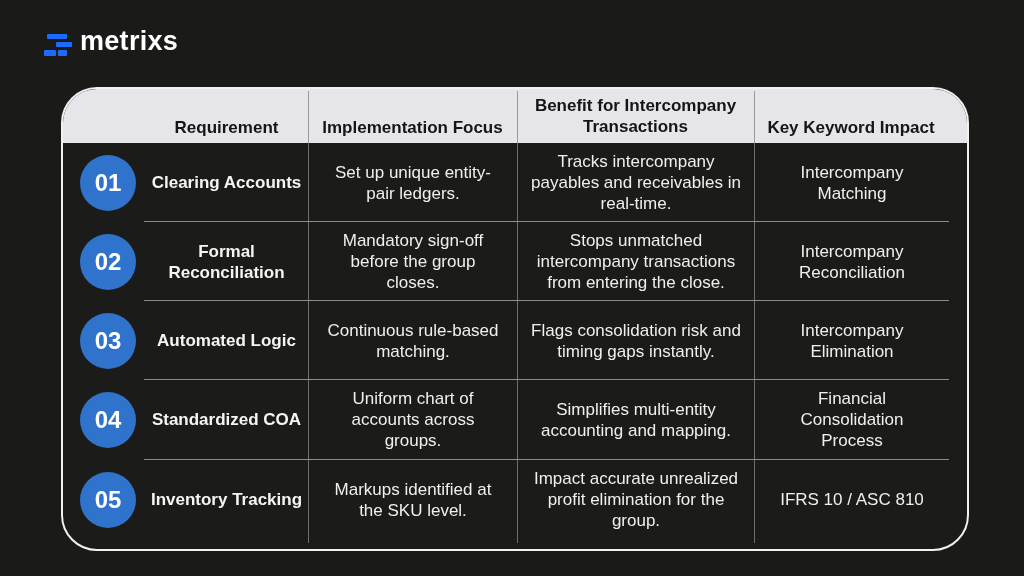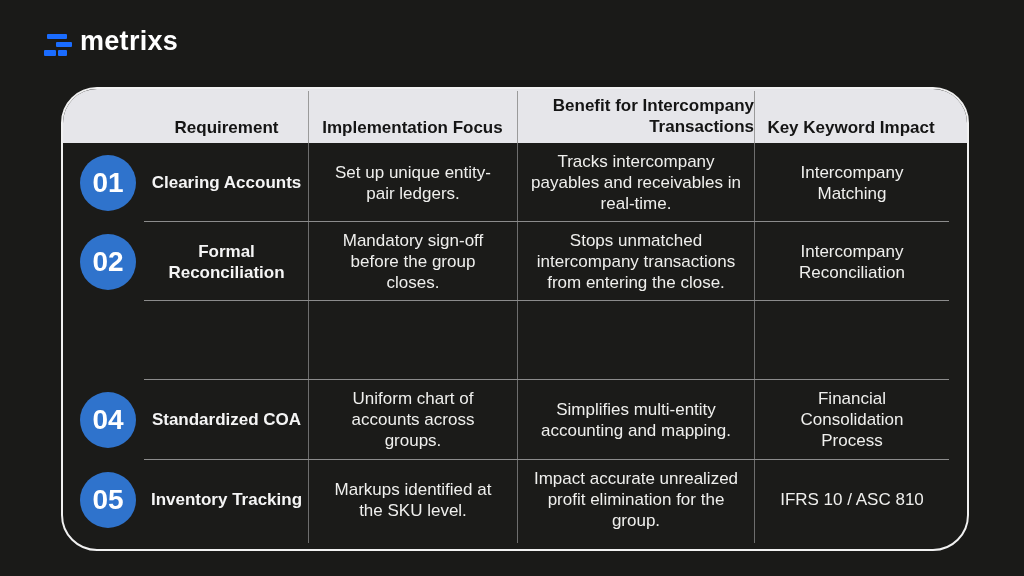--- a/index.html
+++ b/index.html
@@ -26,40 +26,40 @@
       position: absolute; left: 61px; top: 87px; width: 908px; height: 464px;
       border: 2px solid #f1f1f1; border-radius: 36px;
       background: #1b1b19; overflow: hidden;
     }
     .header-band {
       position: absolute; left: 0; top: 0; width: 100%; height: 54px;
       background: #e6e6ea;
     }
     .th {
       position: absolute; top: 0; height: 54px;
-      display: flex; align-items: center; justify-content: center; text-align: right;
+      display: flex; align-items: center; justify-content: center; text-align: center;
       color: #151515; font-weight: 700; font-size: 17px; line-height: 21px;
     }
     .th.req { left: 82px; width: 163px; padding-top: 22px; }
     .th.impl { left: 245px; width: 209px; padding-top: 22px; }
     .th.ben { left: 454px; width: 237px; padding-top: 0px; }
     .th.key { left: 691px; width: 194px; padding-top: 22px; }
 
     .vline { position: absolute; width: 1px; background: #8a8a8a; }
     .vline.h { top: 2px; height: 52px; background: #9a9a9a; }
     .vline.b { top: 54px; height: 400px; background: #6e6e6e; }
 
     .hline { position: absolute; left: 81px; width: 805px; height: 1px; background: #8c8c8c; }
 
     .row { position: absolute; left: 0; width: 100%; height: 79px; }
     .badge {
       position: absolute; left: 17px; width: 56px; height: 56px; border-radius: 50%;
       background: #2f73cc;
       display: flex; align-items: center; justify-content: center;
-      color: #ffffff; font-weight: 700; font-size: 28px;
+      color: #ffffff; font-weight: 700; font-size: 24px;
     }
     .cell {
       position: absolute; top: 0; height: 79px;
       display: flex; align-items: center; justify-content: center; text-align: center;
       font-size: 17px; line-height: 21px; color: #efefed;
     }
     .cell.req { left: 82px; width: 163px; font-weight: 700; color: #f5f5f5; }
     .cell.impl { left: 246px; width: 208px; padding: 0 14px; text-align: center; }
     .cell.ben { left: 455px; width: 236px; padding: 16px 4px; }
     .cell.key { left: 692px; width: 194px; padding: 4px 20px; }
@@ -107,20 +107,27 @@
     </div>
 
     <div class="row" style="top:133px">
       <div class="badge" style="top:12px">02</div>
       <div class="cell req">Formal Reconciliation</div>
       <div class="cell impl">Mandatory sign-off before the group closes.</div>
       <div class="cell ben">Stops unmatched intercompany transactions from entering the close.</div>
       <div class="cell key">Intercompany Reconciliation</div>
     </div>
 
+    <div class="row" style="top:212px">
+      <div class="badge" style="top:12px">03</div>
+      <div class="cell req">Automated Logic</div>
+      <div class="cell impl">Continuous rule-based matching.</div>
+      <div class="cell ben">Flags consolidation risk and timing gaps instantly.</div>
+      <div class="cell key">Intercompany Elimination</div>
+    </div>
 
     <div class="row" style="top:291px">
       <div class="badge" style="top:12px">04</div>
       <div class="cell req">Standardized COA</div>
       <div class="cell impl">Uniform chart of accounts across groups.</div>
       <div class="cell ben">Simplifies multi-entity accounting and mapping.</div>
       <div class="cell key">Financial Consolidation Process</div>
     </div>
 
     <div class="row" style="top:371px">

